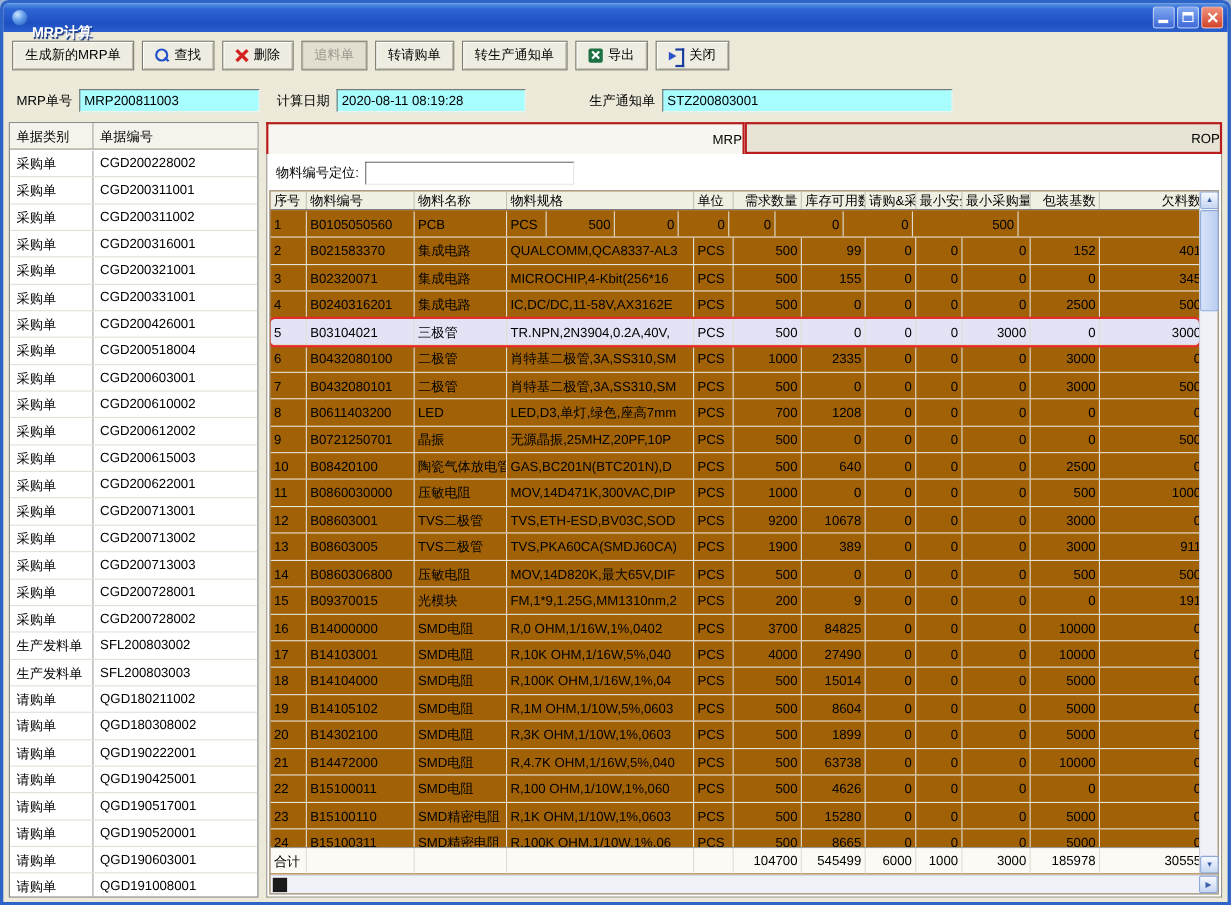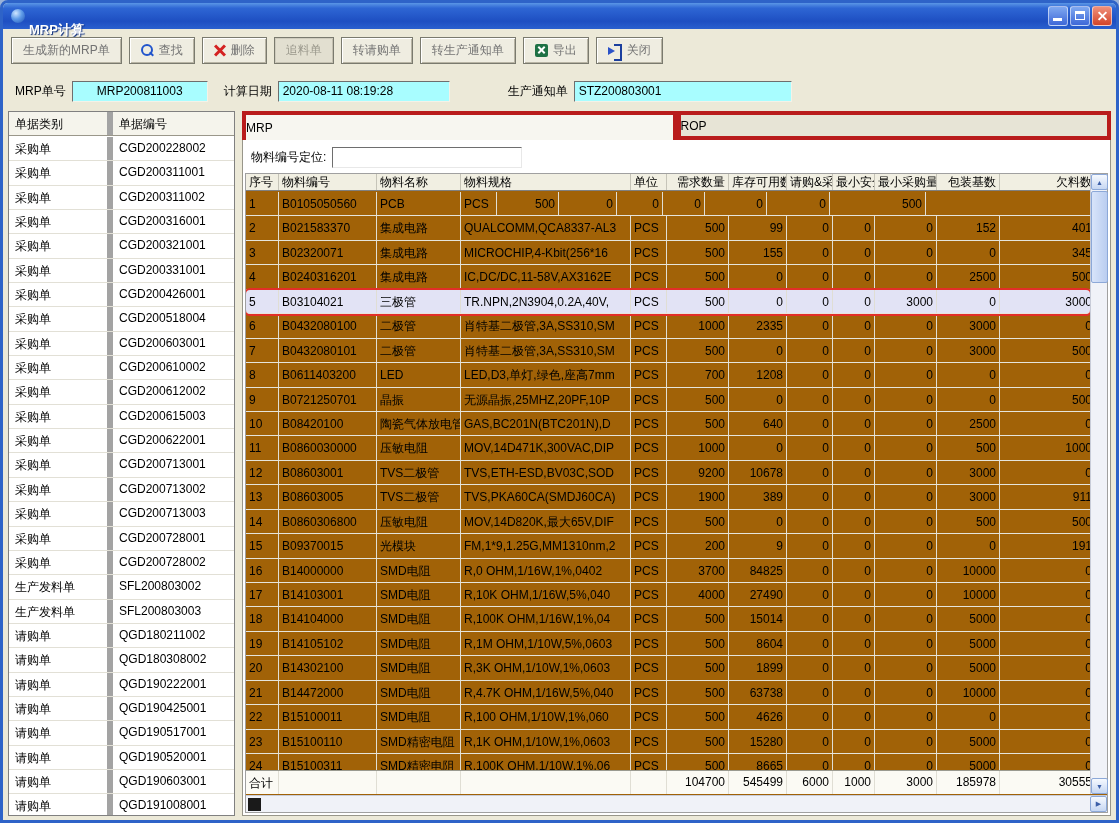--- a/index.html
+++ b/index.html
@@ -22,21 +22,21 @@
   .wbtn.close{background:linear-gradient(180deg,#F0907A,#D2442A);}
   .min-glyph{position:absolute;left:4px;bottom:4px;width:9px;height:3px;background:#fff;}
   .max-glyph{position:absolute;left:4px;top:4px;width:10px;height:9px;border:1px solid #fff;border-top-width:3px;}
   .x-glyph{position:absolute;left:4px;top:8px;width:11px;height:2px;background:#fff;transform:rotate(45deg);}
   .x-glyph::after{content:"";position:absolute;left:0;top:0;width:11px;height:2px;background:#fff;transform:rotate(-90deg);}
   
   .toolbar{position:absolute;top:28px;left:2px;right:2px;height:38px;padding:5px 6px;display:flex;gap:7px;align-items:center;}
   .tb-btn{height:27px;padding:0 11px;display:inline-flex;align-items:center;gap:5px;
     background:#EFEDE1;border:1px solid #7A7A6E;
     box-shadow:inset 1px 1px 0 #FFFFFF, inset -1px -1px 0 #B8B4A4;
-    font-family:inherit;font-size:12px;color:#737373;cursor:default;}
+    font-family:inherit;font-size:12px;color:#000000;cursor:default;}
   .tb-btn.disabled{color:#9A988C;background:#E2DFD0;box-shadow:inset 1px 1px 0 #CFCCBE, inset -1px -1px 0 #C4C0B0;}
   .ico{display:inline-block;position:relative;flex:0 0 auto;}
   .ico-search{width:13px;height:13px;}
   .ico-search::before{content:"";position:absolute;left:0;top:0;width:8px;height:8px;border:2px solid #2255CC;border-radius:50%;}
   .ico-search::after{content:"";position:absolute;left:8px;top:9px;width:5px;height:2px;background:#2255CC;transform:rotate(45deg);}
   .ico-x{width:12px;height:12px;}
   .ico-x::before,.ico-x::after{content:"";position:absolute;left:-1px;top:5px;width:14px;height:3px;background:#D42222;}
   .ico-x::before{transform:rotate(45deg);}
   .ico-x::after{transform:rotate(-45deg);}
   .ico-xl{width:13px;height:13px;background:#1E7145;border-radius:2px;}
@@ -44,40 +44,40 @@
   .ico-xl::before{transform:rotate(45deg);}
   .ico-xl::after{transform:rotate(-45deg);}
   .ico-exit{width:14px;height:13px;}
   .ico-exit::before{content:"";position:absolute;right:0;top:0;width:6px;height:13px;border:2px solid #1B3F9E;border-left:none;}
   .ico-exit::after{content:"";position:absolute;left:0;top:3px;width:0;height:0;border-left:7px solid #2B52C8;border-top:4px solid transparent;border-bottom:4px solid transparent;}
   
   .formbar{position:absolute;top:68px;left:2px;right:2px;height:40px;display:flex;align-items:center;padding:0 10px;}
   .f-label{margin-right:6px;white-space:nowrap;}
   .f-input{height:21px;background:var(--field-cyan);border:1px solid #6E6E6E;
     border-color:#6E6E6E #F4F2E8 #F4F2E8 #6E6E6E;padding:0 4px;font-family:inherit;font-size:12px;color:#000;}
-  .f-mrp{width:136px;text-align:center;}
+  .f-mrp{width:164px;}
   .f-date{width:172px;margin-right:0;}
   .lbl-date{margin-left:16px;}
   .lbl-notice{margin-left:58px;}
-  .f-notice{width:218px;}
+  .f-notice{width:264px;}
   
   .content{position:absolute;top:108px;left:5px;right:5px;bottom:4px;}
   
   .left-panel{position:absolute;left:0;top:0;bottom:0;width:227px;background:#fff;border:1px solid #808080;}
   .lp-header{display:flex;height:24px;background:#F5F4EC;border-bottom:1px solid #9A978A;}
   .lp-hcell{padding:4px 6px;white-space:nowrap;overflow:hidden;}
   .lp-body{position:absolute;top:25px;left:0;right:0;bottom:0;overflow:hidden;}
   .lp-row{display:flex;height:24.35px;border-bottom:1px solid #E2E0D6;}
   .lp-cell{padding:4px 6px;white-space:nowrap;overflow:hidden;}
-  .lc0{width:104px;border-right:6px solid #a3a3a3;flex:0 0 auto;}
+  .lc0{width:76px;border-right:1px solid #a3a3a3;flex:0 0 auto;}
   .lc1{flex:1;}
   
   .right-panel{position:absolute;left:234px;top:0;right:0;bottom:0;}
   .tabs{position:absolute;top:0;left:0;right:0;height:29px;display:flex;}
-  .tab{flex:1;display:flex;align-items:center;justify-content:flex-start;border:4px solid #b91c1c;cursor:default;}
+  .tab{flex:1;display:flex;align-items:center;justify-content:flex-end;border:2px solid #b91c1c;cursor:default;}
   .tab.active{background:#F7F6F0;border-bottom:none;}
   .tab.inactive{background:#E7E4D6;}
   .tab-page{position:absolute;top:29px;left:0;right:0;bottom:0;background:#fff;border:1px solid #98968A;border-top:none;}
   .locate-row{position:absolute;top:4px;left:8px;height:26px;display:flex;align-items:center;}
   .locate-input{width:190px;height:21px;background:#fff;border:1px solid #7F9DB9;border-color:#6E6E6E #E8E8E8 #E8E8E8 #6E6E6E;margin-left:6px;padding:0 4px;font-family:inherit;font-size:12px;}
   
   .grid-area{position:absolute;top:33px;left:2px;right:2px;bottom:2px;border:1px solid #A0A0A0;background:#a16207;}
   .grid-header{display:flex;height:17px;background:#F1EFE2;border-bottom:1px solid #808080;width:calc(100% - 17px);}
   .gh-cell{padding:1px 3px;white-space:nowrap;overflow:hidden;border-right:1px solid #C6C4B8;line-height:15px;flex:0 0 auto;}
   .grid-body{position:absolute;top:18px;left:0;right:17px;bottom:42px;overflow:hidden;}

